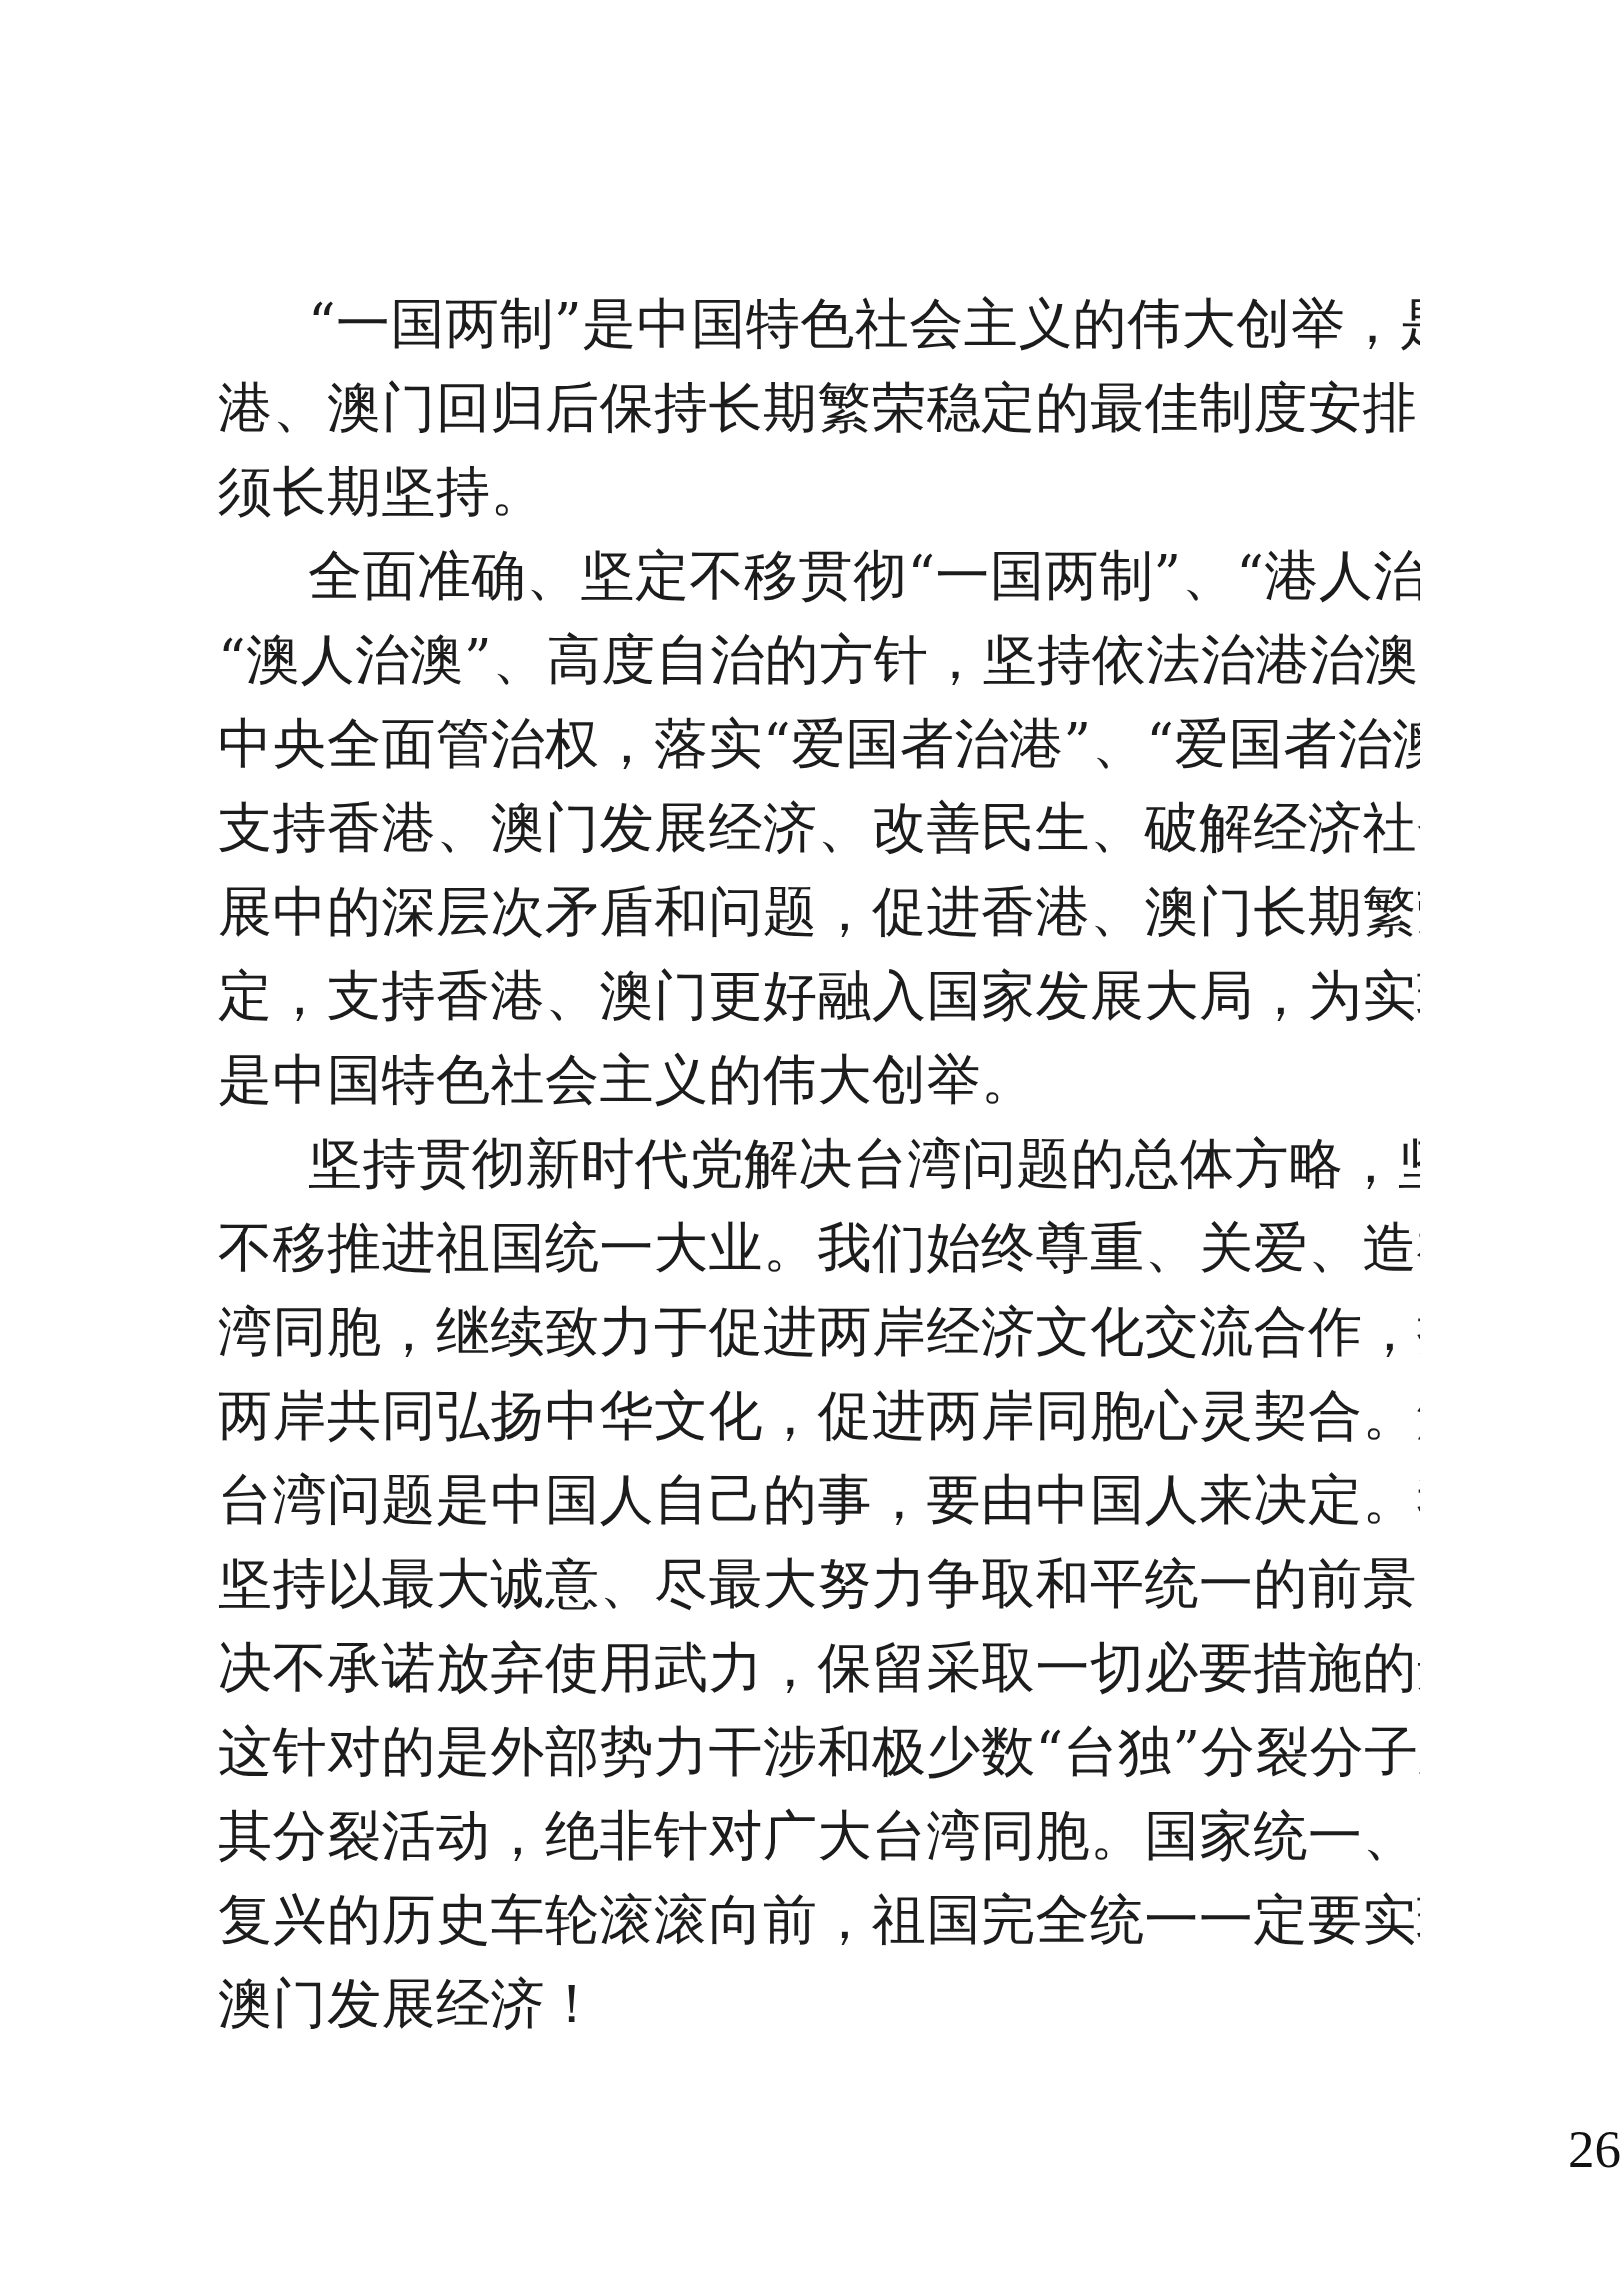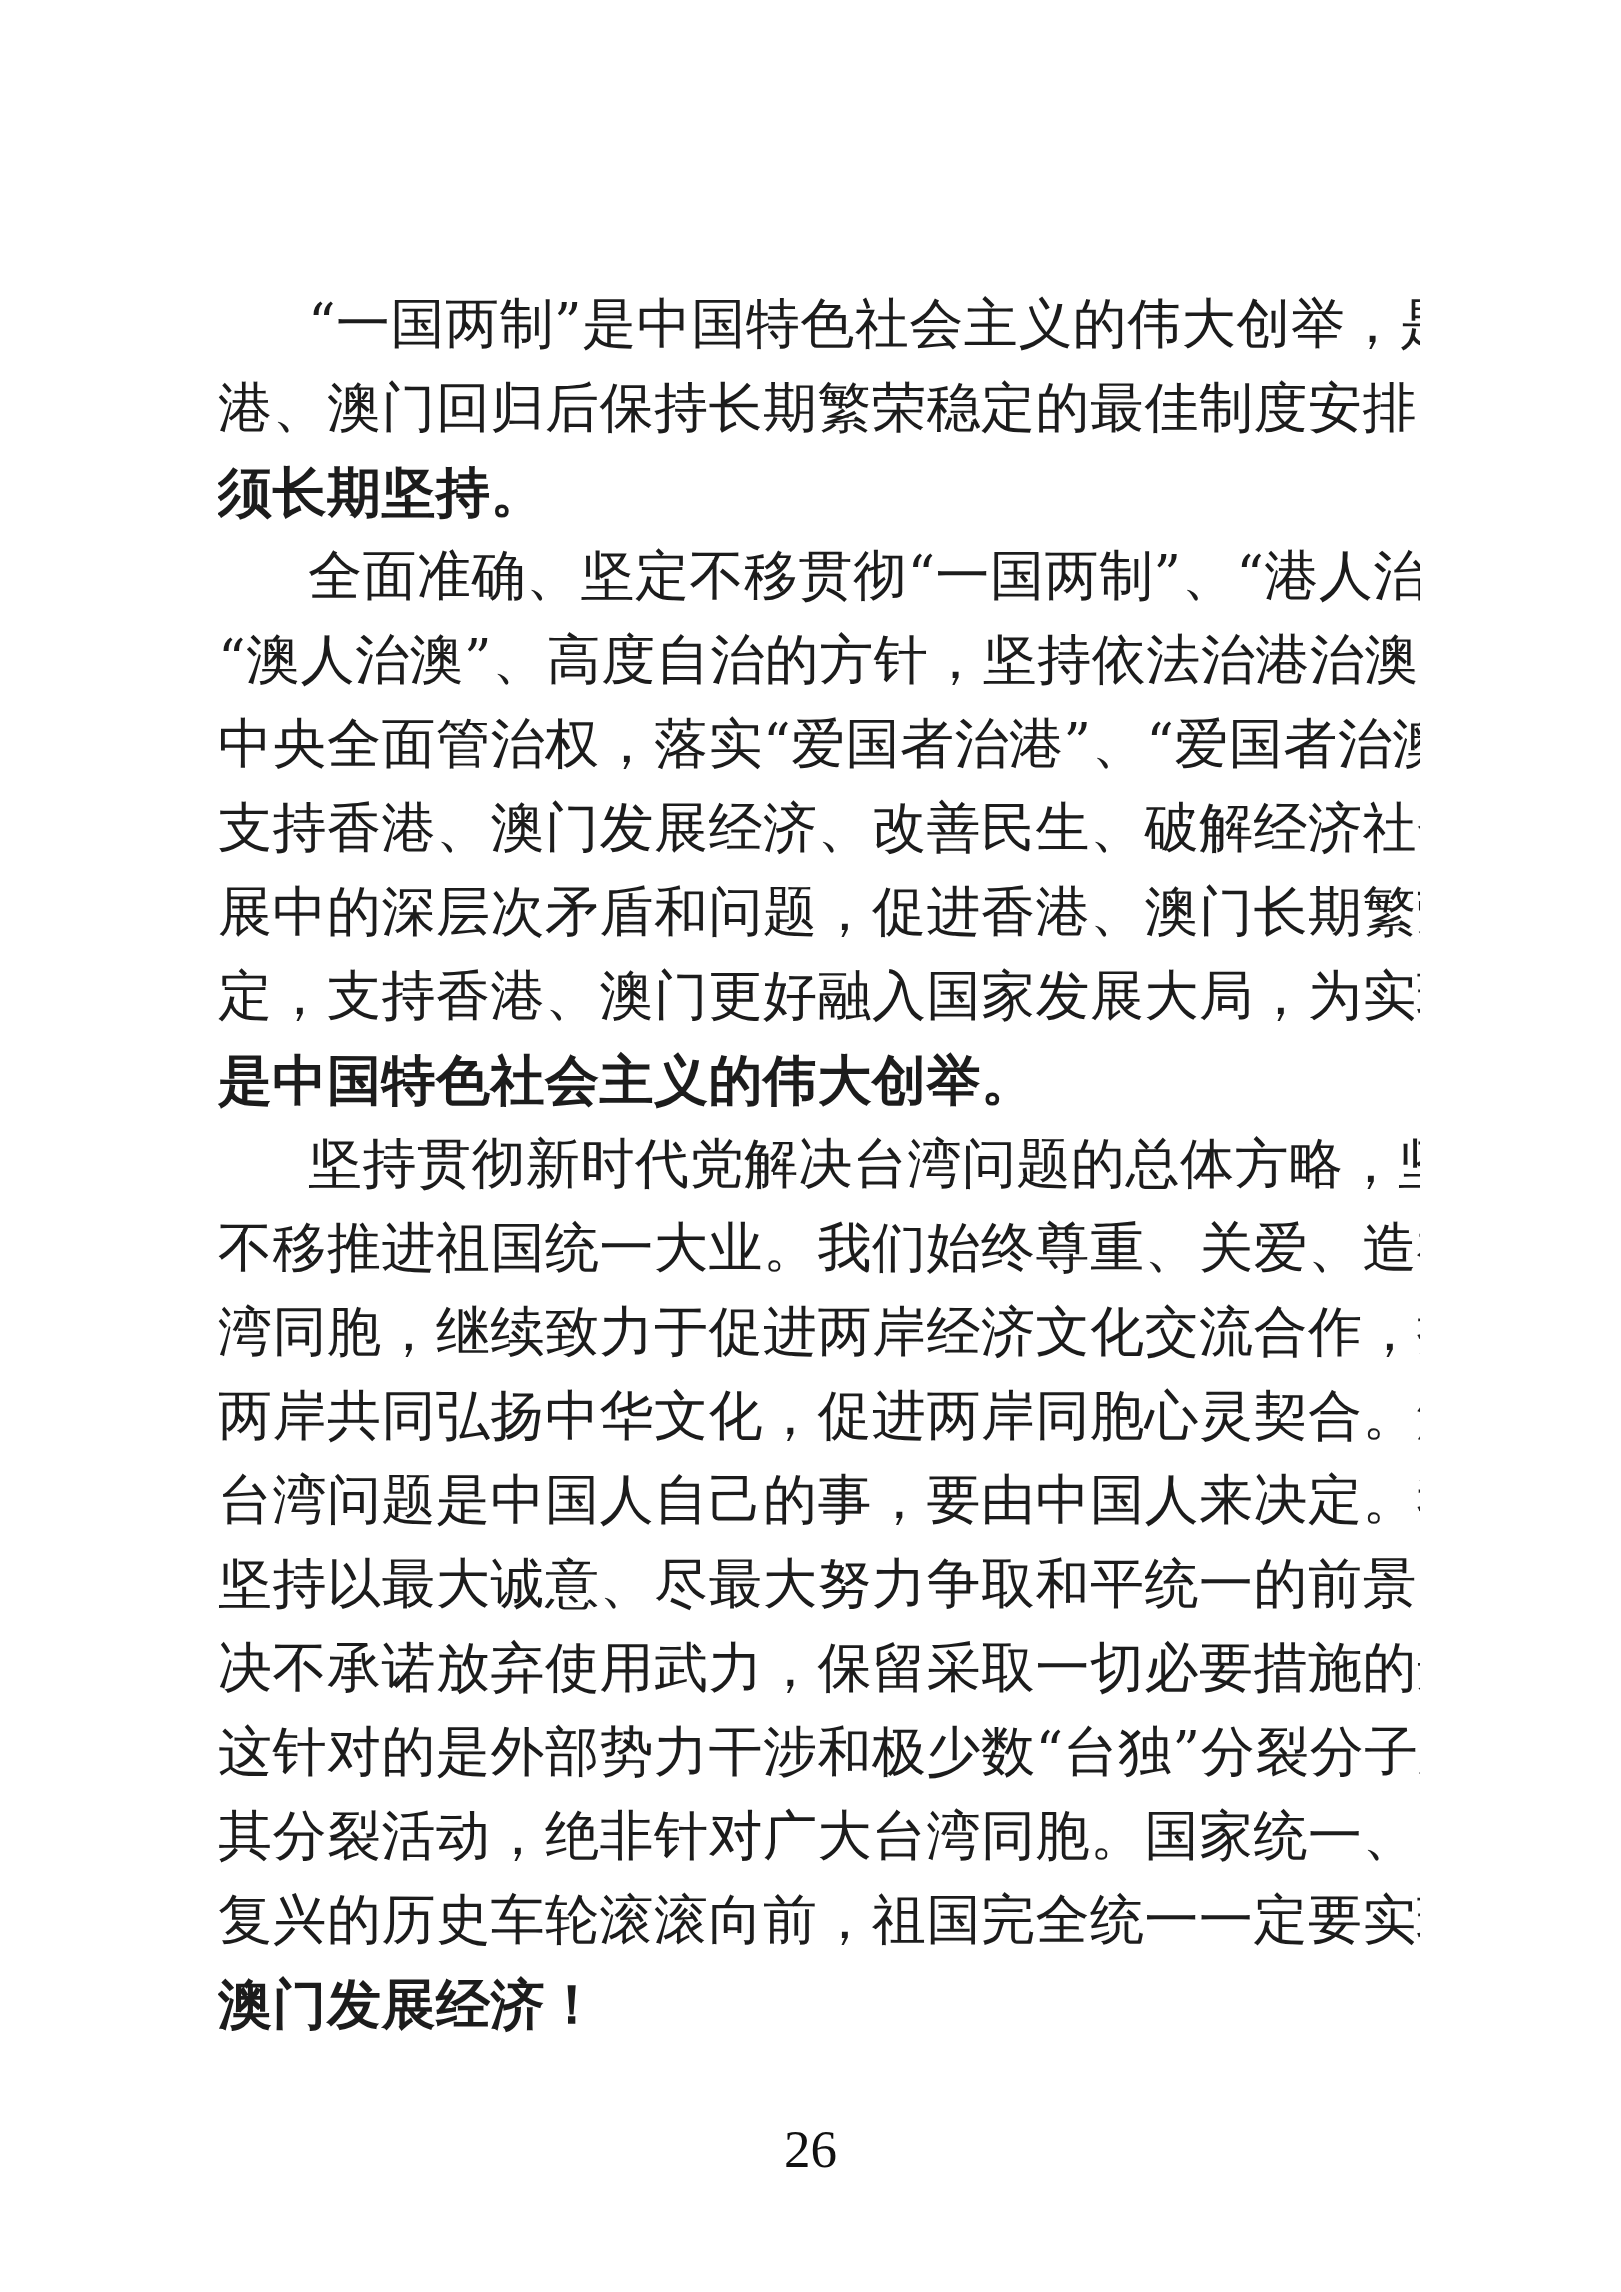--- a/index.html
+++ b/index.html
@@ -29,31 +29,30 @@
   .line {
     height: 84px;
     overflow: hidden;
     text-align: justify;
     text-align-last: justify;
     text-justify: inter-character;
     white-space: nowrap;
   }
   .line.para-last {
     text-align-last: left;
-    font-weight: bold;
   }
   .line.para-first {
     text-indent: 90px;
   }
   .page-number {
     position: absolute;
     top: 2119px;
     left: 0;
     width: 100%;
-    text-align: center;
+    text-align: right;
     font-size: 53px;
     line-height: 61px;
     color: #111111;
     font-family: "Liberation Serif", "DejaVu Serif", serif;
   }
 </style>
 </head>
 <body>
 
 <div class="page">

